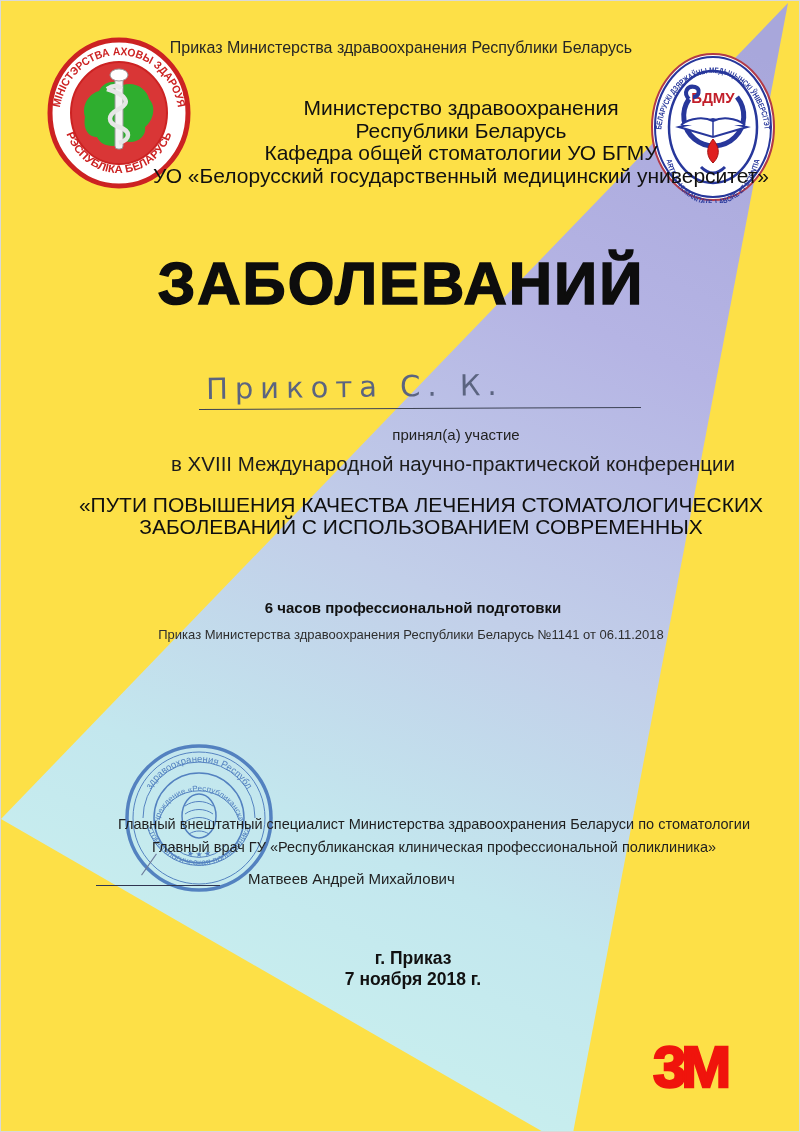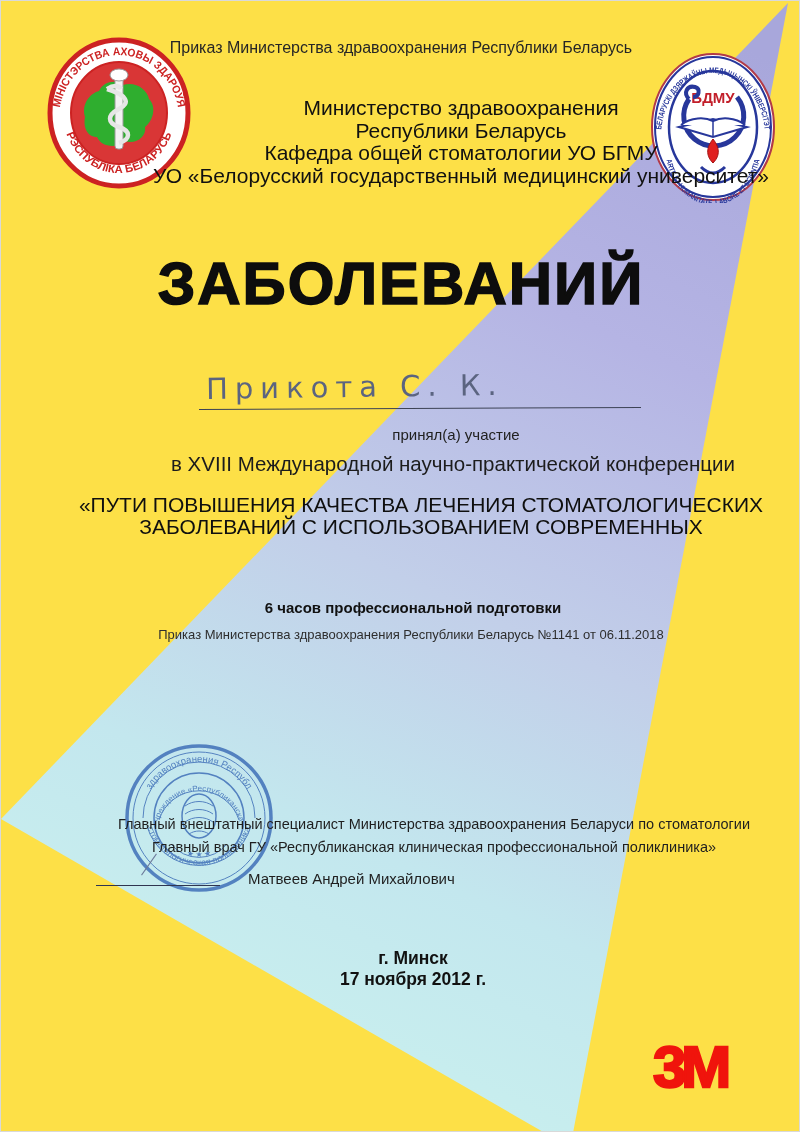--- a/index.html
+++ b/index.html
@@ -164,19 +164,19 @@
     <div>Главный внештатный специалист Министерства здравоохранения Беларуси по стоматологии</div>
     <div>Главный врач ГУ «Республиканская клиническая профессиональной поликлиника»</div>
   </div>
   <div class="abs sig-row">
     <span class="sig-underline"></span>
     <span class="pen-slash"></span>
     <span class="sig-name">Матвеев Андрей Михайлович</span>
   </div>
 
   <div class="abs ctr city-date">
-    <div>г. Минск</div>
-    <div>17 ноября 2012 г.</div>
+    <div>г. Приказ</div>
+    <div>7 ноября 2018 г.</div>
   </div>
 
   <div class="abs logo3m">3M</div>
 
 </div>
 
 </body></html>

